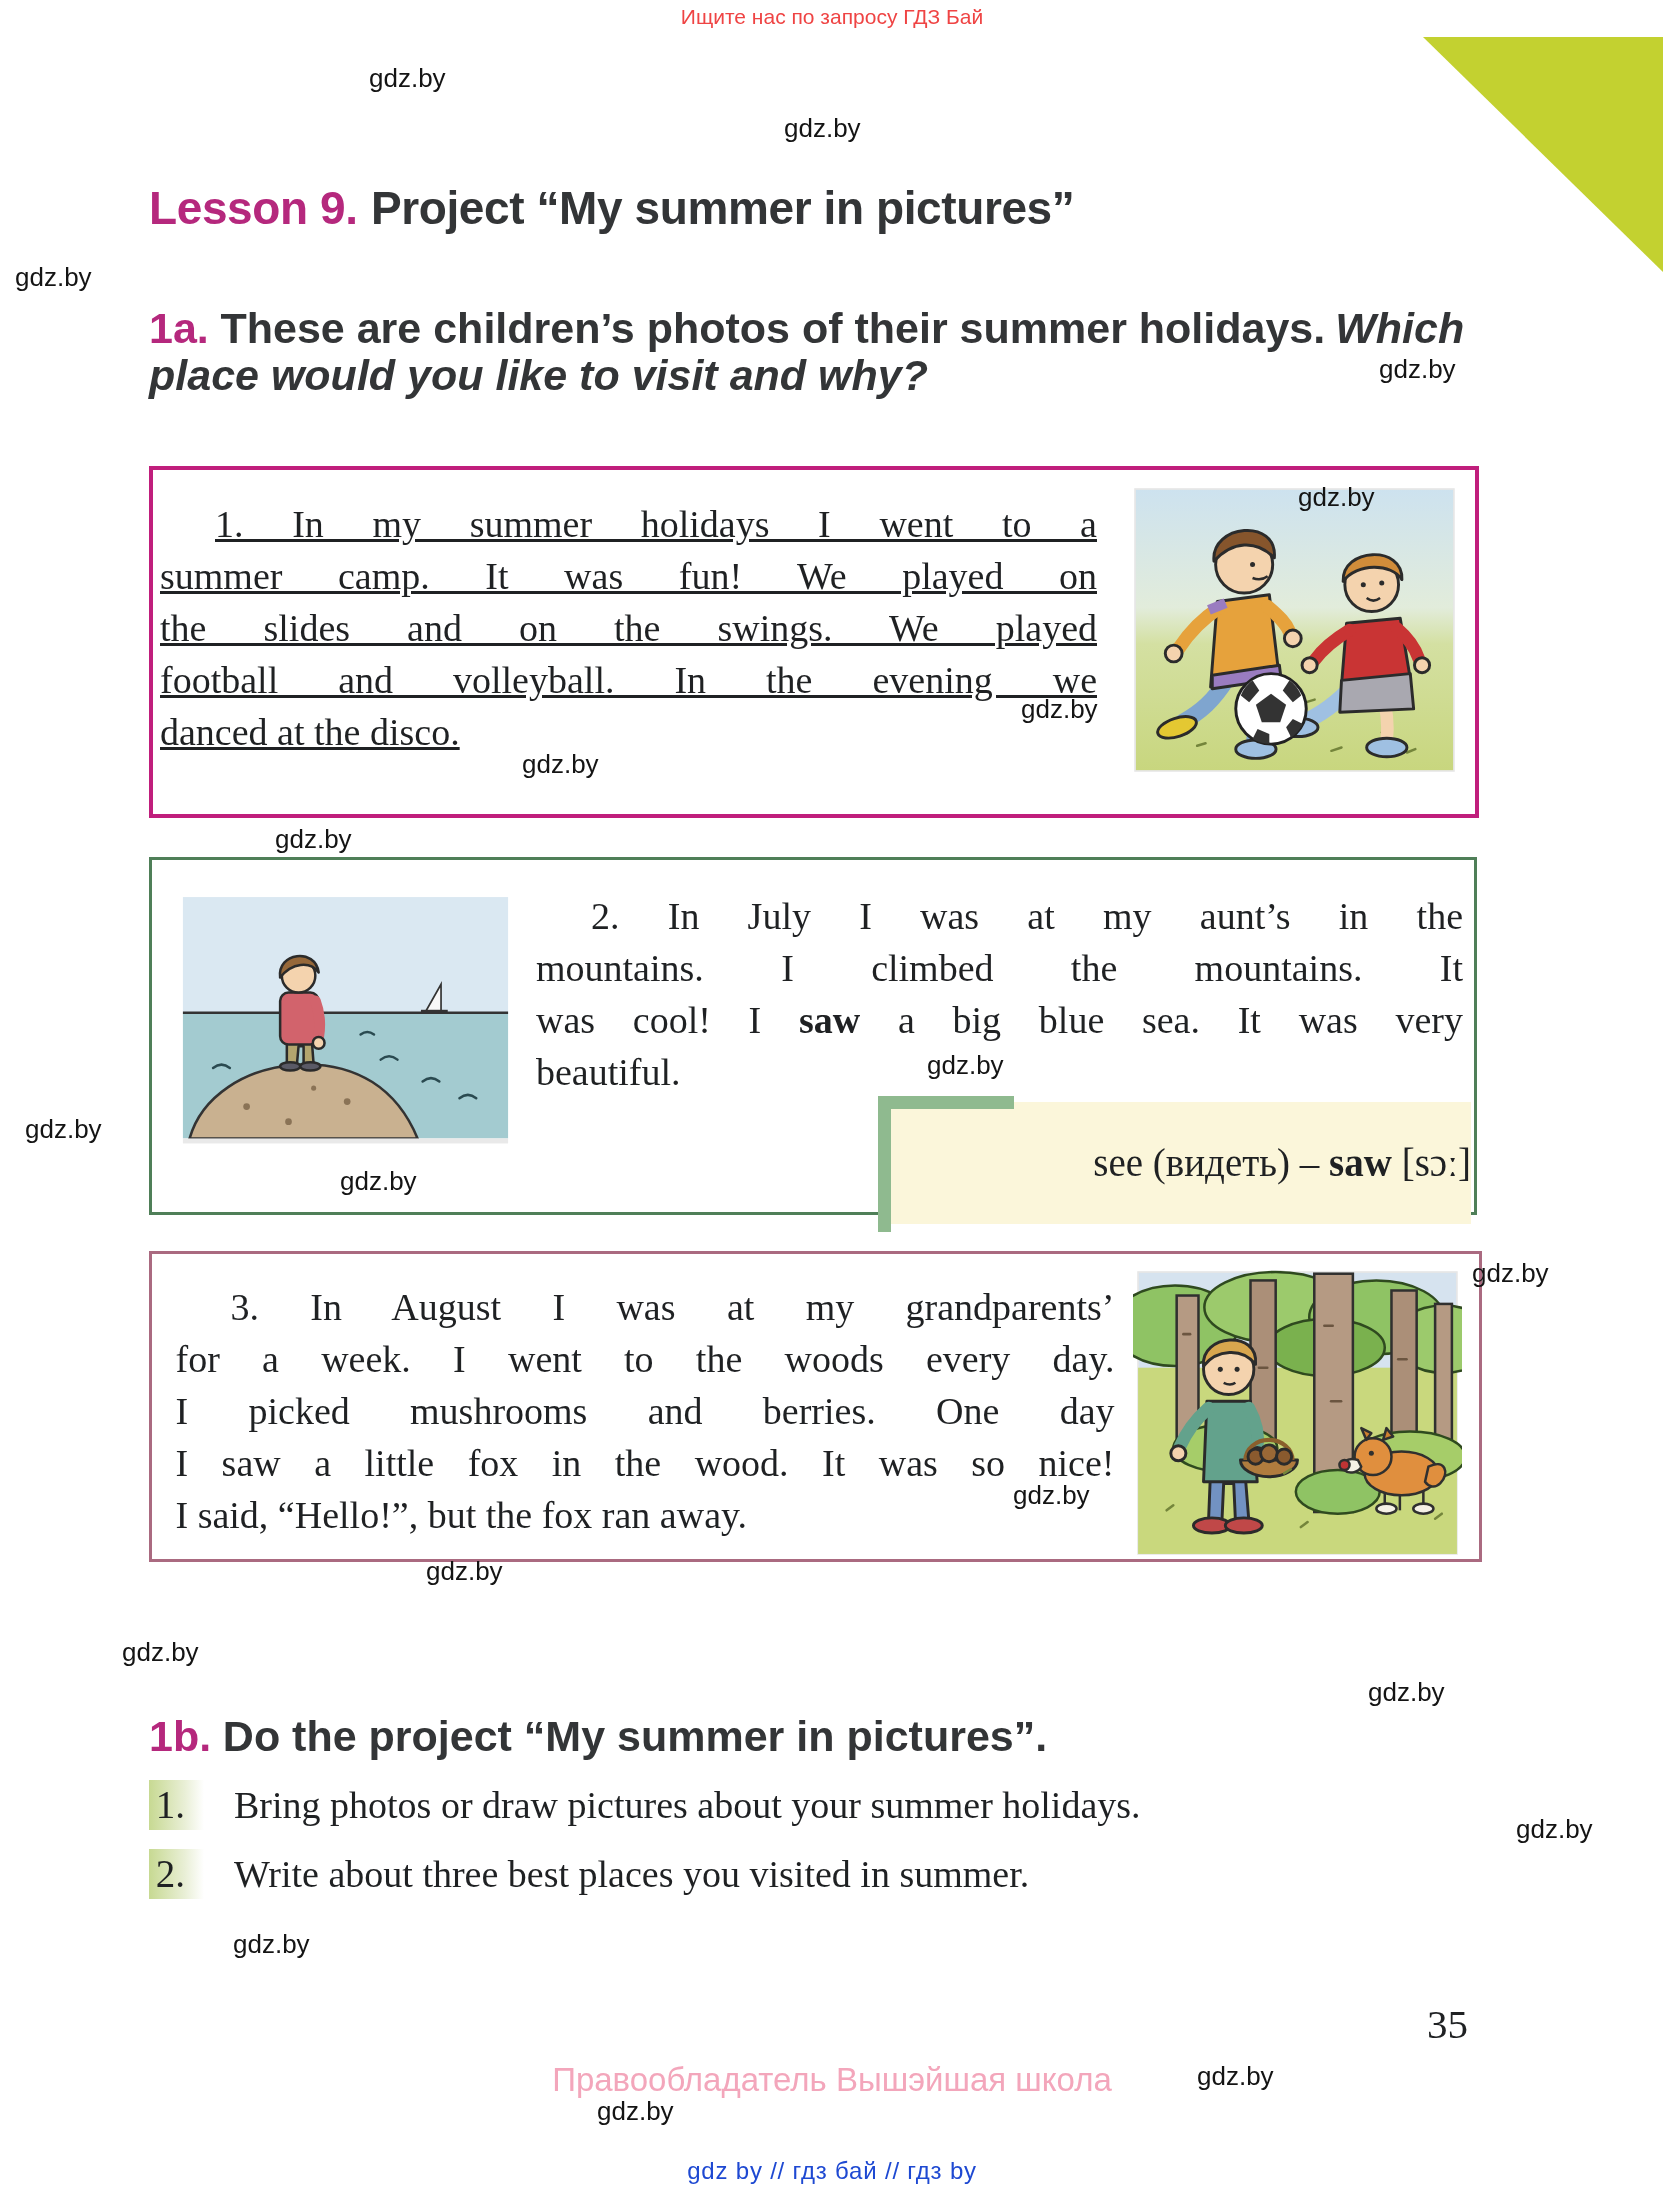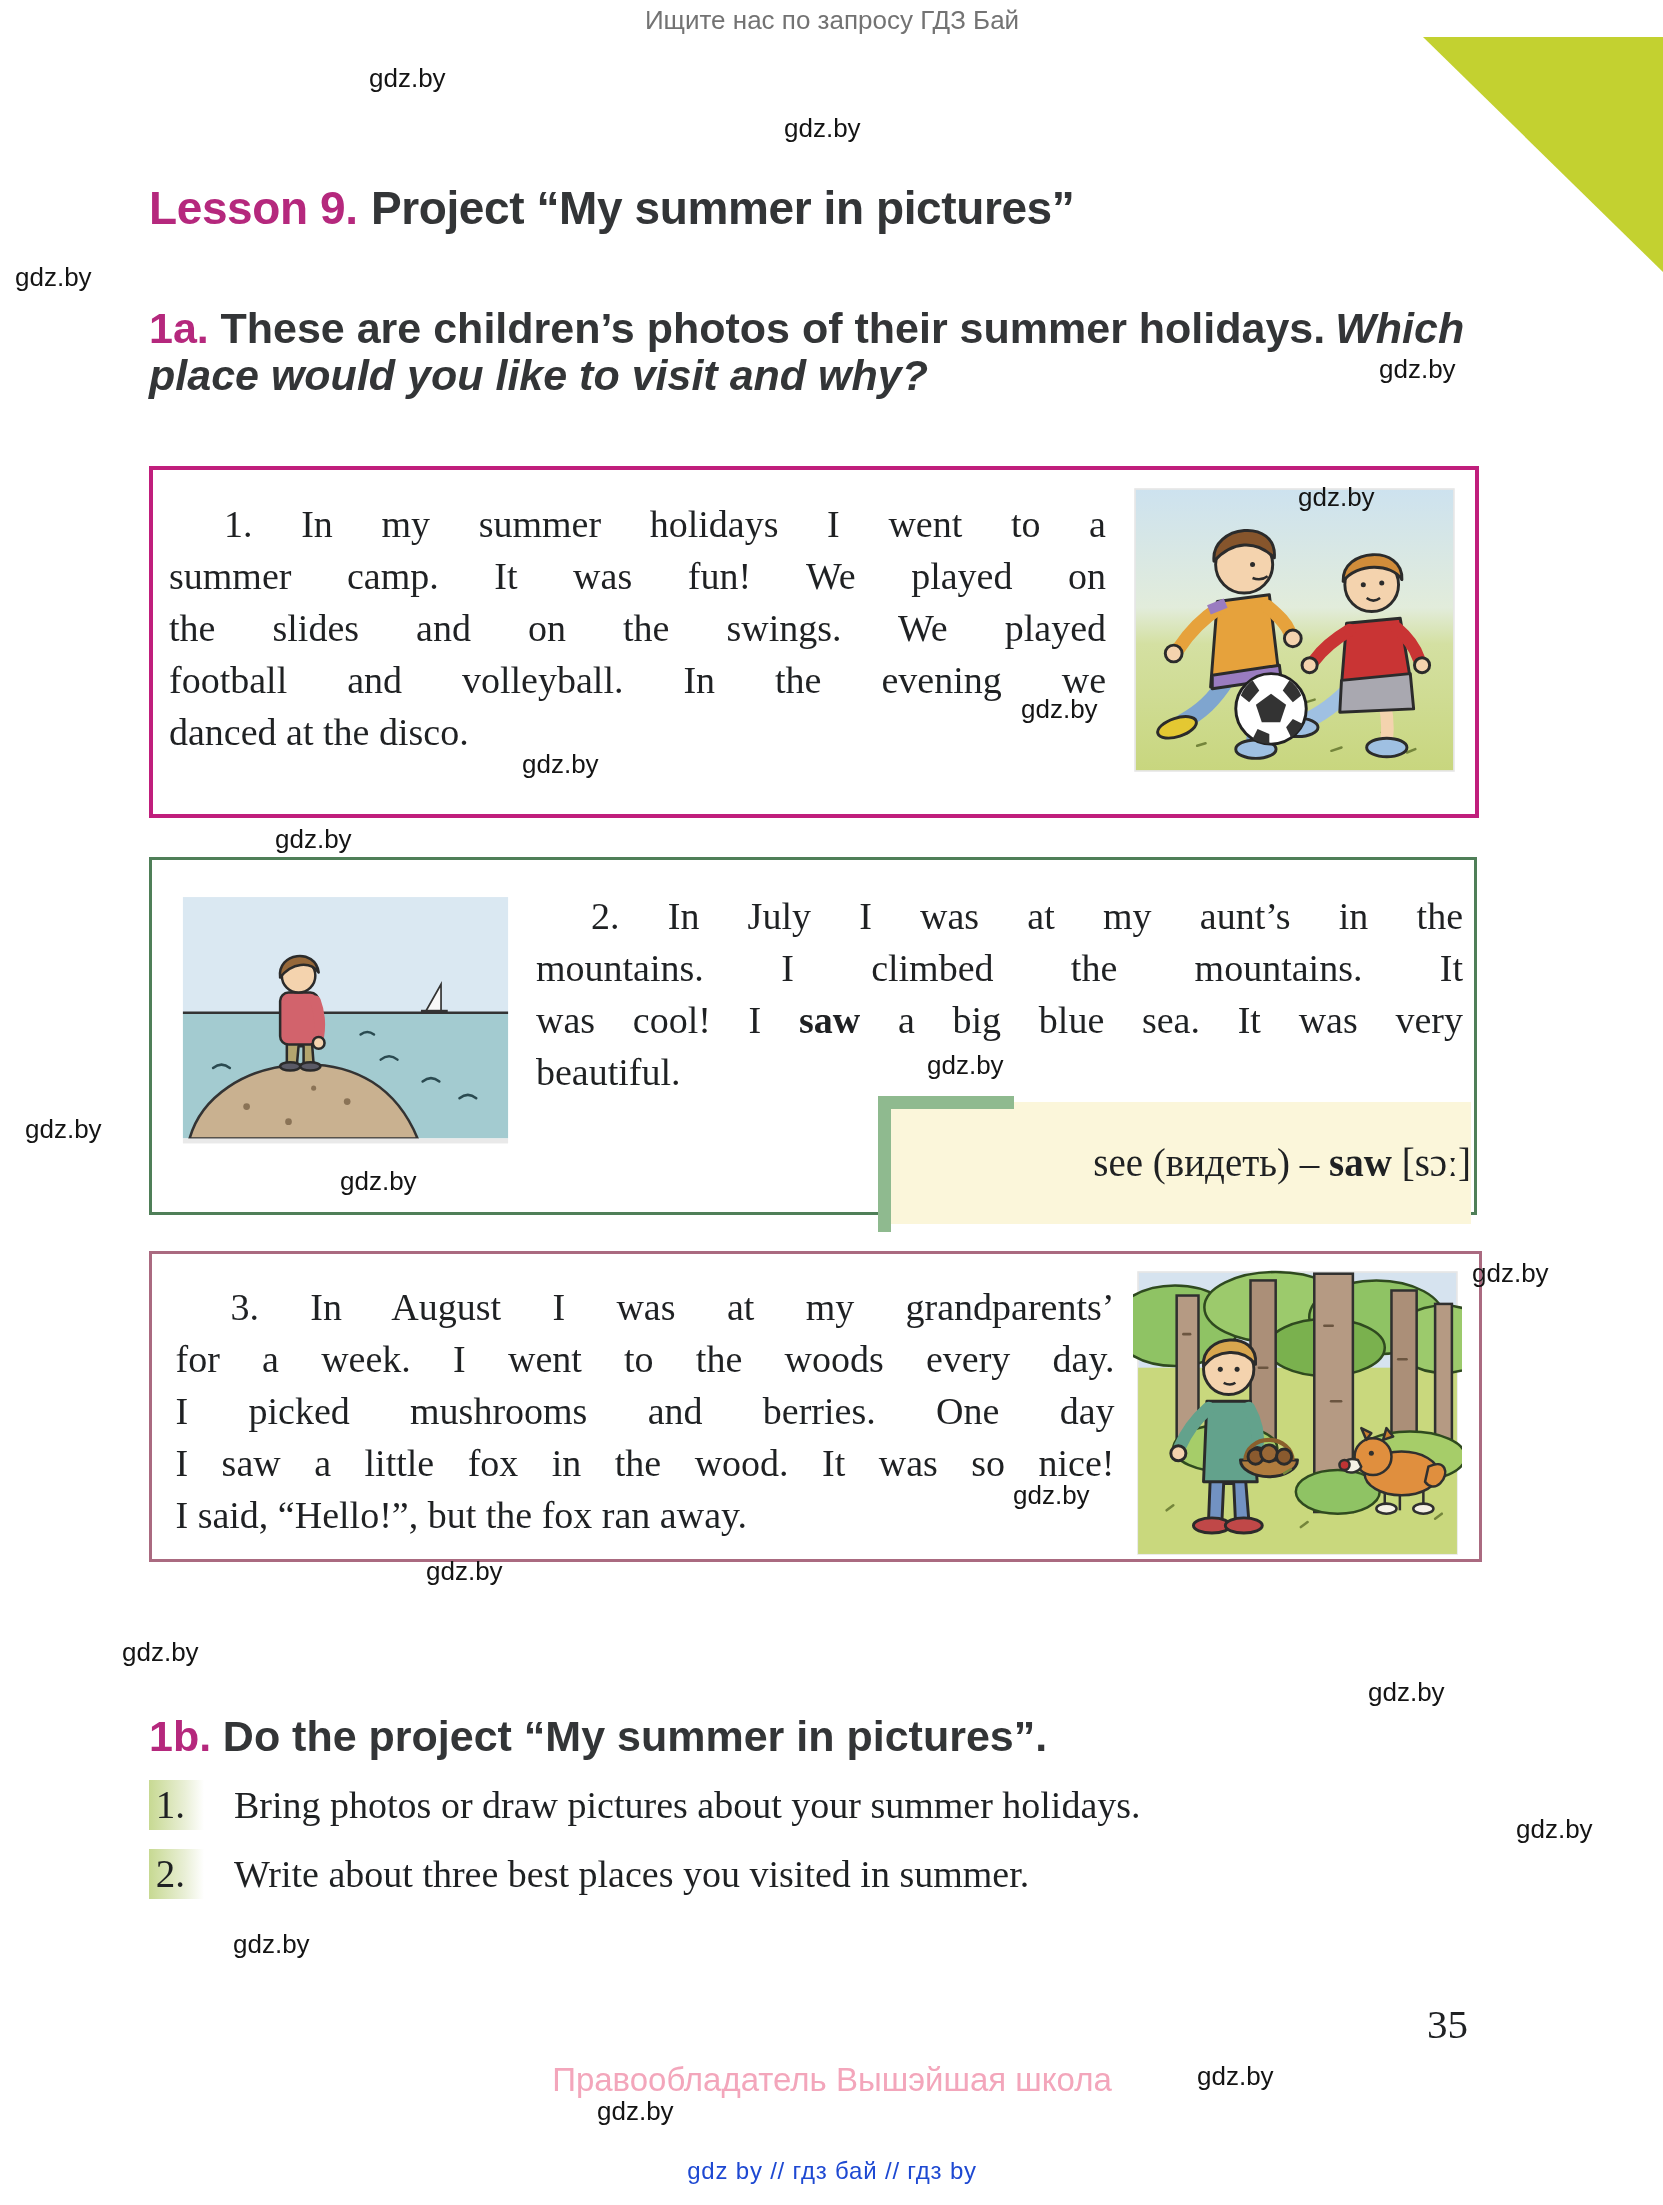--- a/index.html
+++ b/index.html
@@ -2,21 +2,21 @@
 <html style="font-size:13.4px"><head>
 <meta charset="utf-8">
 <style>
   html,body{margin:0;padding:0;}
   body{
     width:1664px;height:2205px;position:relative;background:#ffffff;
     font-family:"Liberation Sans",sans-serif;overflow:hidden;color:#26282a;
   }
   .abs{position:absolute;}
   
-  #promo{left:50%;top:5px;transform:translateX(-50%);font-size:26px;color:#737373;white-space:nowrap;}
+  #promo{left:50%;top:5px;transform:translateX(-50%);font-size:21px;color:#ef4444;white-space:nowrap;}
   #corner-triangle{left:1423px;top:37px;width:241px;height:236px;background:#c3d130;
     clip-path:polygon(0 0,100% 0,100% 100%);}
   
   #page-title{left:149px;top:181px;font-size:46px;font-weight:bold;color:#333537;white-space:nowrap;letter-spacing:-0.4px;}
   #page-title .magenta{color:#b5287d;margin-right:13.4px;}
   
   .task{left:149px;font-size:43px;font-weight:bold;color:#333537;white-space:nowrap;}
   .task .magenta{color:#b5287d;margin-right:11.7px;}
   .task .ital{font-style:italic;}
   #task1a-l1{top:304px;}
@@ -25,21 +25,21 @@
   #task1b{top:1712px;}
   
   .storybox{box-sizing:border-box;background:#fff;}
   #box1{left:149px;top:466px;width:1330px;height:352px;border:4.2px solid #c01e7c;}
   #box2{left:149px;top:857px;width:1328px;height:358px;border:3.4px solid #4f7f58;}
   #box3{left:149px;top:1251px;width:1333px;height:311px;border:3.4px solid #aa6a80;}
   .storytext{position:absolute;font-family:"Liberation Serif",serif;color:#1f2123;font-size:38px;}
   .tline{height:52px;line-height:52px;text-align:justify;text-align-last:justify;}
   .tline.first{text-indent:55px;}
   .tline.last{text-align-last:left;}
-  #box1 .storytext{left:16px;top:28px;width:937px;}
+  #box1 .storytext{left:7px;top:28px;width:937px;text-decoration:underline;}
   #box2 .storytext{left:384px;top:30px;width:927px;}
   #box3 .storytext{left:23.5px;top:27px;width:939px;}
   .imgwrap{position:absolute;background:#fff;}
   #img1{left:977px;top:14.3px;width:329px;height:292px;}
   #img2{left:19px;top:27px;width:349px;height:295px;}
   #img3{left:981px;top:13.4px;width:329px;height:292px;}
   .imgwrap svg{display:block;width:100%;height:100%;}
   
   #seesaw{position:absolute;left:732px;top:242px;width:587px;height:122px;background:#fbf6da;
     font-family:"Liberation Serif",serif;font-size:39px;color:#1f2123;

